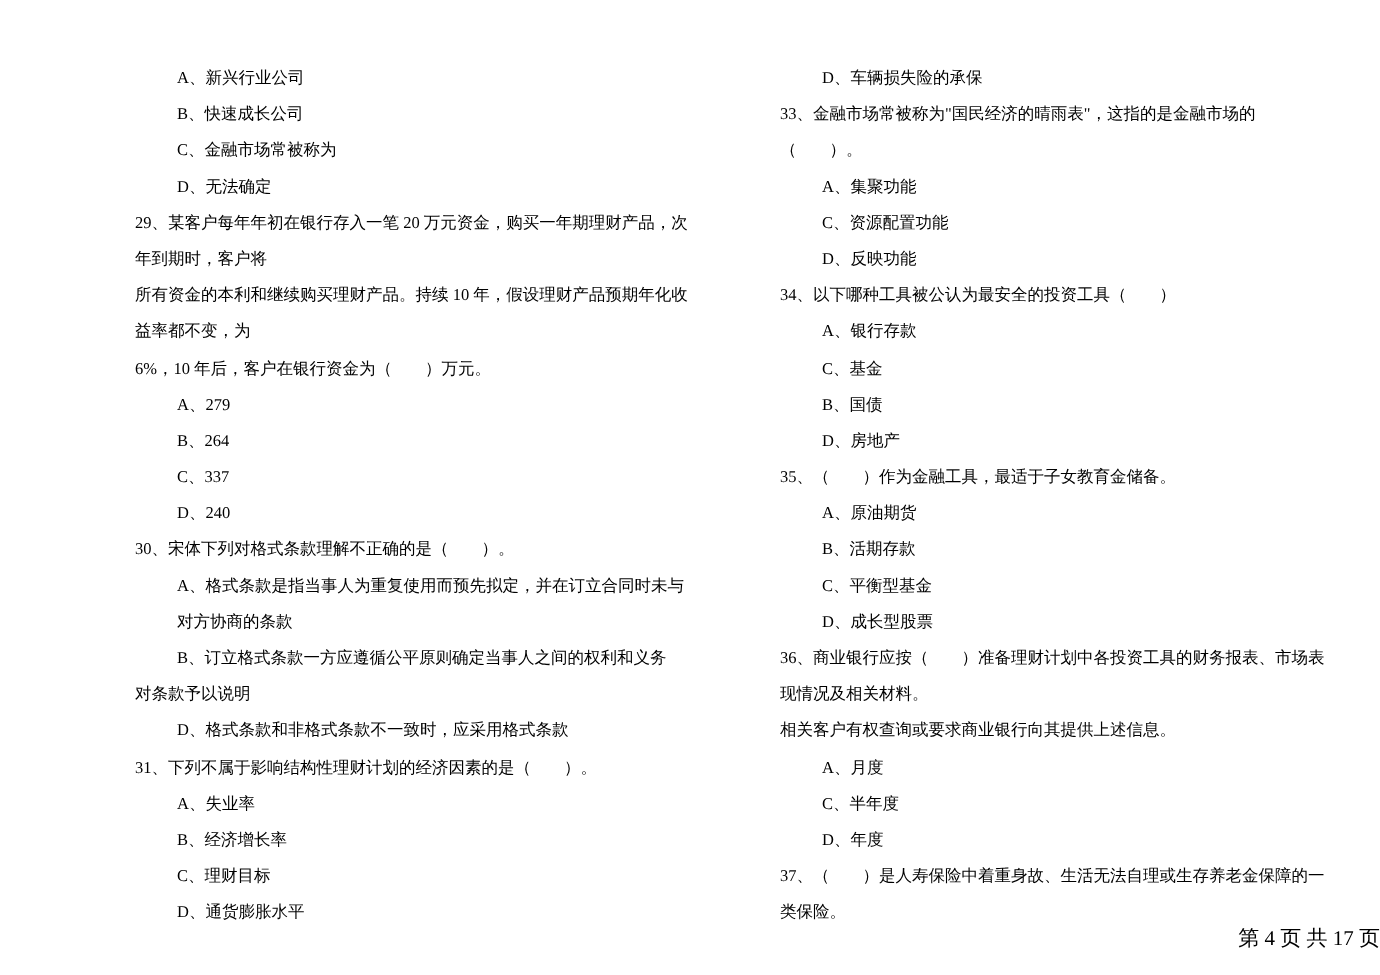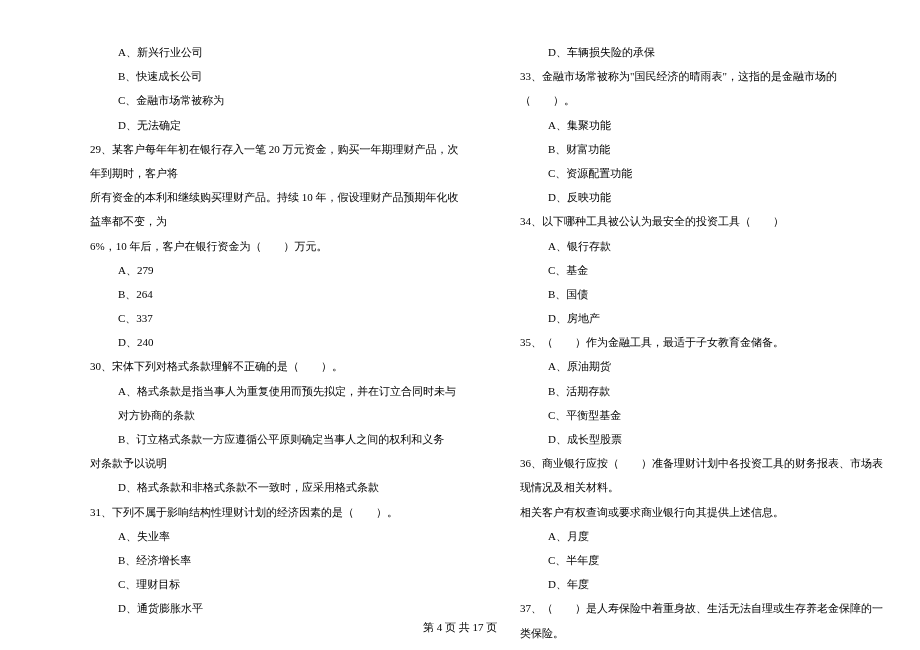--- a/index.html
+++ b/index.html
@@ -29,22 +29,22 @@
     }
     .indent-continuation {
       padding-left: 0;
       font-family: Liberation Serif, serif;
     }
     .footer {
       position: absolute;
       bottom: 15px;
       left: 0;
       right: 0;
-      text-align: center;
-      font-size: 11px;
+      text-align: right;
+      font-size: 14px;
       color: #000;
     }
   </style>
 </head>
 <body>
 
 <div class="page">
   <div class="column">
     <div class="option">A、新兴行业公司</div>
     <div class="option">B、快速成长公司</div>
@@ -67,21 +67,20 @@
     <div class="option">B、经济增长率</div>
     <div class="option">C、理财目标</div>
     <div class="option">D、通货膨胀水平</div>
 
   </div>
 
   <div class="column">
     <div class="option">D、车辆损失险的承保</div>
     <div class="question">33、金融市场常被称为"国民经济的晴雨表"，这指的是金融市场的（　　）。</div>
     <div class="option">A、集聚功能</div>
-    <div class="option">B、财富功能</div>
     <div class="option">C、资源配置功能</div>
     <div class="option">D、反映功能</div>
     <div class="question">34、以下哪种工具被公认为最安全的投资工具（　　）</div>
     <div class="option">A、银行存款</div>
     <div class="option">C、基金</div>
     <div class="option">B、国债</div>
     <div class="option">D、房地产</div>
     <div class="question">35、（　　）作为金融工具，最适于子女教育金储备。</div>
     <div class="option">A、原油期货</div>
     <div class="option">B、活期存款</div>

